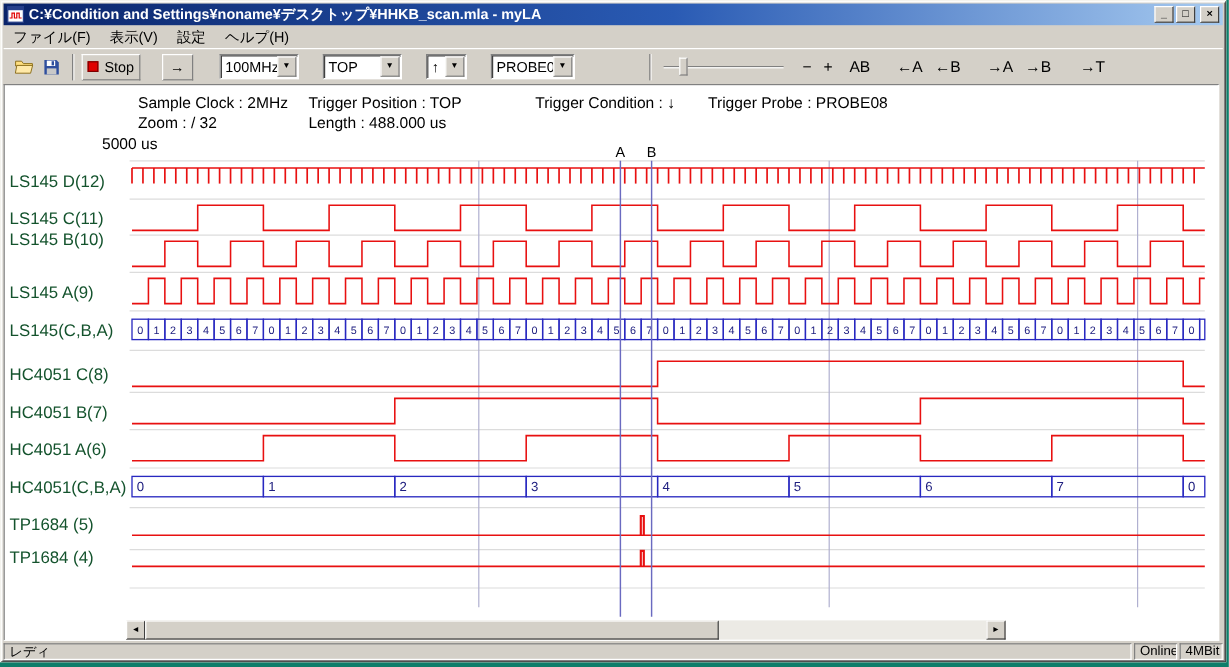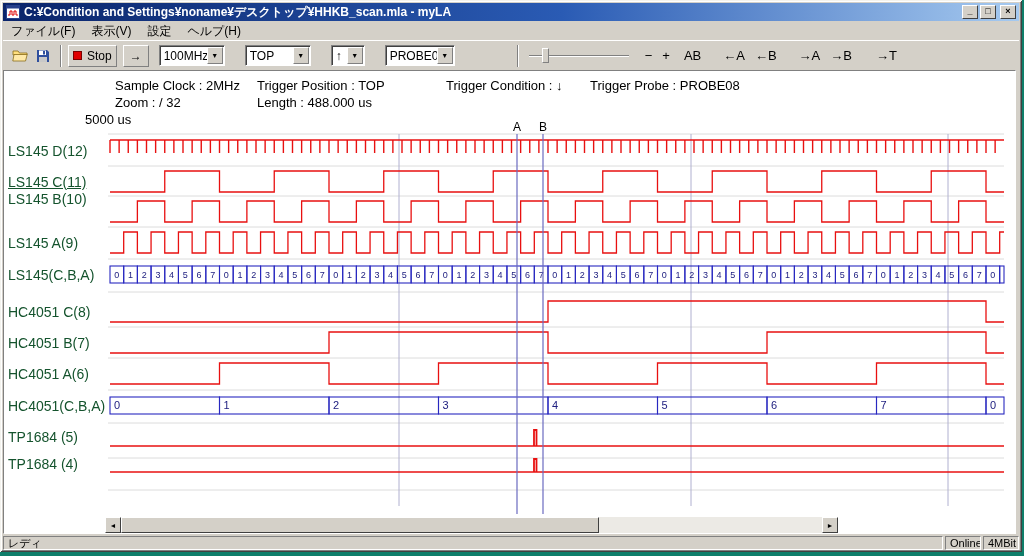--- a/index.html
+++ b/index.html
@@ -10,21 +10,21 @@
     background:linear-gradient(90deg,#0a246a 0%,#2a5bb4 55%,#a6caf0 100%);
     display:flex;align-items:center;padding:0 3px;color:#fff}
   .title-text{flex:1;font-size:12px;font-weight:bold;white-space:nowrap;overflow:hidden;margin-left:4px}
   .tb-btn{width:16px;height:14px;background:#d4d0c8;border:1px solid;border-color:#fff #404040 #404040 #fff;
     font-size:9px;line-height:11px;text-align:center;color:#000;margin-left:2px;font-weight:bold;cursor:default}
   .menubar{position:absolute;left:3px;top:22px;width:1016px;height:18px;display:flex;align-items:center;font-size:12px;background:#d4d0c8}
   .menu-item{padding:1px 8px;white-space:nowrap}
   .toolbar{position:absolute;left:3px;top:40px;width:1016px;height:30px;display:flex;align-items:center;
     background:#d4d0c8;border-top:1px solid #fff;padding:0 5px;font-size:12px}
   .tbtn{height:22px;min-width:26px;display:flex;align-items:center;justify-content:center;background:#d4d0c8;
-    border:1px solid;border-color:#fff #808080 #808080 #fff;margin-right:2px;padding:0 4px}
+    border:1px solid;border-color:#fff #808080 #808080 #fff;margin-right:14px;padding:0 4px}
   .stop-sq{width:9px;height:9px;background:#e00000;border:1px solid #7a0000;margin-right:5px}
   .sep{width:2px;height:22px;border-left:1px solid #808080;border-right:1px solid #fff;margin:0 6px}
   .combo{height:21px;background:#fff;border:1px solid;border-color:#808080 #fff #fff #808080;
     box-shadow:inset 1px 1px 0 #404040;display:flex;align-items:center;margin-right:20px;font-size:12px}
   .combo-text{padding:0 4px;flex:1;white-space:nowrap;overflow:hidden}
   .combo-btn{width:16px;height:17px;background:#d4d0c8;border:1px solid;border-color:#fff #808080 #808080 #fff;
     font-size:7px;display:flex;align-items:center;justify-content:center;margin-right:1px;color:#000}
   .w66{width:66px}.w34{width:34px}.w70{width:70px}
   .slider{position:relative;width:100px;height:22px;margin:0 4px}
   .slider-track{position:absolute;left:0;right:0;top:10px;height:2px;border-top:1px solid #808080;border-bottom:1px solid #fff}
@@ -128,21 +128,21 @@
   <span class="info-text" style="left:115px;top:78px">Sample Clock : 2MHz</span>
   <span class="info-text" style="left:257px;top:78px">Trigger Position : TOP</span>
   <span class="info-text" style="left:446px;top:78px">Trigger Condition : ↓</span>
   <span class="info-text" style="left:590px;top:78px">Trigger Probe : PROBE08</span>
   <span class="info-text" style="left:115px;top:95px">Zoom : /  32</span>
   <span class="info-text" style="left:257px;top:95px">Length : 488.000 us</span>
   <span class="info-text" style="left:85px;top:112px">5000 us</span>
 
   <div id="channel-labels">
       <div class="ch-label" style="top: 142.5px;">LS145 D(12)</div>
-      <div class="ch-label" style="top: 173.5px; text-decoration: underline;">LS145 C(11)</div>
+      <div class="ch-label" style="top: 173.5px;">LS145 C(11)</div>
       <div class="ch-label" style="top: 191px;">LS145 B(10)</div>
       <div class="ch-label" style="top: 234.5px;">LS145 A(9)</div>
       <div class="ch-label" style="top: 266.5px;">LS145(C,B,A)</div>
       <div class="ch-label" style="top: 303.5px;">HC4051 C(8)</div>
       <div class="ch-label" style="top: 334.5px;">HC4051 B(7)</div>
       <div class="ch-label" style="top: 365.5px;">HC4051 A(6)</div>
       <div class="ch-label" style="top: 397.5px;">HC4051(C,B,A)</div>
       <div class="ch-label" style="top: 429px;">TP1684 (5)</div>
       <div class="ch-label" style="top: 455.5px;">TP1684 (4)</div>
     </div>

